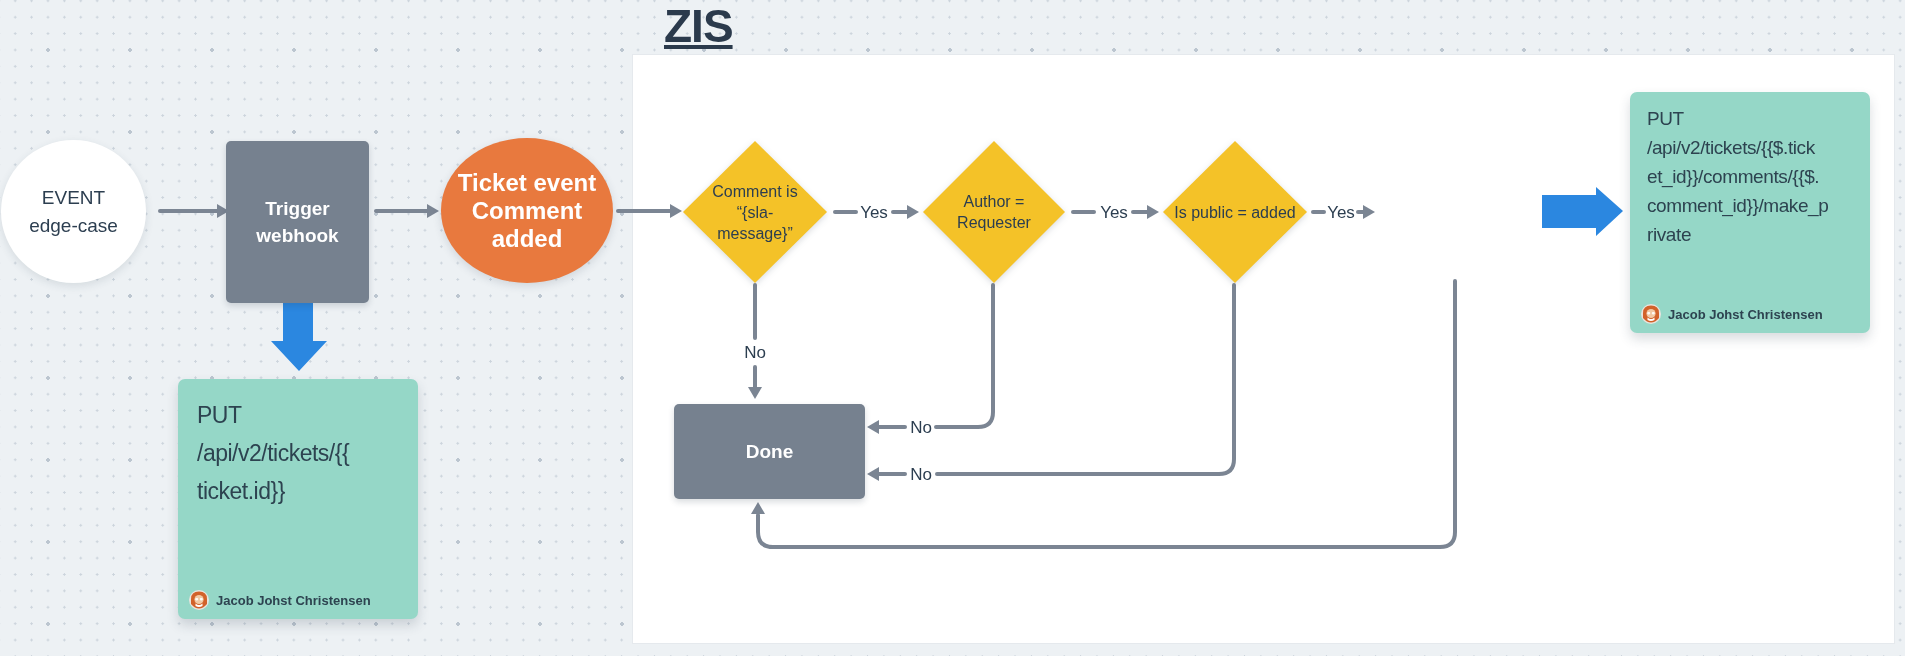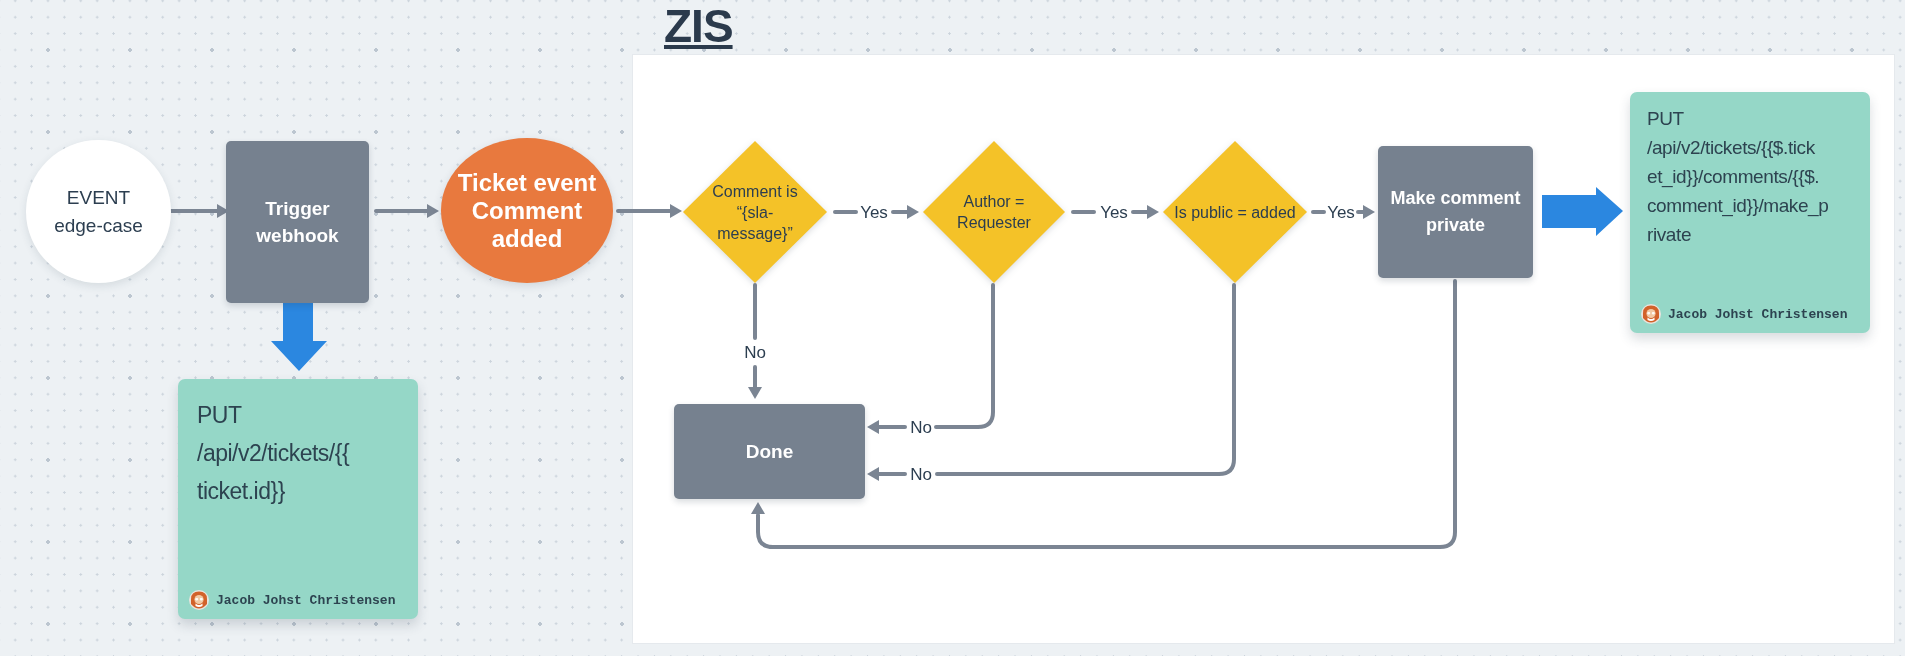--- a/index.html
+++ b/index.html
@@ -45,21 +45,21 @@
     font-size:16px;line-height:21px;color:var(--ink);white-space:pre-line;
   }
   .sticky{
     position:absolute;background:var(--teal);border-radius:7px;overflow:hidden;
     box-shadow:0 6px 12px rgba(45,62,80,.18);color:var(--sticky-ink);
   }
   .sticky .stext{position:absolute;white-space:pre;}
   .sticky-left .stext{left:19px;top:17px;font-size:23px;line-height:38px;letter-spacing:-0.5px;}
   .sticky-right .stext{left:17px;top:12px;font-size:19px;line-height:29px;letter-spacing:-0.4px;}
   .sticky .author{
-    position:absolute;left:11px;bottom:9px;display:flex;align-items:center;gap:7px;font-family:Liberation Mono, monospace;
+    position:absolute;left:11px;bottom:9px;display:flex;align-items:center;gap:7px;
   }
   .sticky .author .name{font-size:13px;font-weight:bold;color:var(--sticky-ink);white-space:nowrap;}
   .edge-label{
     position:absolute;transform:translate(-50%,-50%);font-size:17px;color:var(--ink);
     line-height:20px;
   }
   svg.connectors{position:absolute;left:0;top:0;}
   .connectors path{stroke:var(--line);stroke-width:4;fill:none;stroke-linecap:round;}
   .connectors polygon.head{fill:var(--line);stroke:none;}
   .connectors polygon.blue{fill:var(--blue);stroke:none;}
@@ -116,21 +116,21 @@
       <polygon class="head" points="867,474 879,467 879,481"></polygon>
     </g>
     <g>
       <path d="M1455 281 V532 Q1455 547 1440 547 H773 Q758 547 758 532 V515"></path>
       <polygon class="head" points="758,502 751,514 765,514"></polygon>
     </g>
     <polygon class="blue" points="283,293 313,293 313,341 327,341 299,371 271,341 283,341"></polygon>
     <polygon class="blue" points="1542,195 1596,195 1596,187 1623,211 1596,236 1596,228 1542,228"></polygon>
   </svg>
 
-  <div class="node circle" style="left:26px;top:140px;width:145px;height:143px;">
+  <div class="node circle" style="left:1px;top:140px;width:145px;height:143px;">
     <span>EVENT
 edge-case</span>
   </div>
 
   <div class="node gray-box" style="left:226px;top:141px;width:143px;height:162px;">
     <span>Trigger
 webhook</span>
   </div>
 
   <div class="node orange-ellipse" style="left:441px;top:138px;width:172px;height:145px;">
@@ -155,24 +155,20 @@
 Requester</div>
   </div>
 
   <div class="diamond" style="left:1163px;top:141px;width:144px;height:142px;">
     <svg width="144" height="142">
       <polygon points="72,0 144,71 72,142 0,71" fill="var(--yellow)"></polygon>
     </svg>
     <div class="dlabel">Is public = added</div>
   </div>
 
-  <div class="node gray-box" style="left:1378px;top:146px;width:155px;height:132px;font-size:18px;">
-    <span>Make comment
-private</span>
-  </div>
 
   <div class="node gray-box" style="left:662px;top:404px;width:191px;height:95px;margin-left:12px;">
     <span>Done</span>
   </div>
 
   <div class="edge-label" style="left:874px;top:213px;">Yes</div>
   <div class="edge-label" style="left:1114px;top:213px;">Yes</div>
   <div class="edge-label" style="left:1341px;top:213px;">Yes</div>
   <div class="edge-label" style="left:755px;top:353px;">No</div>
   <div class="edge-label" style="left:921px;top:428px;">No</div>

